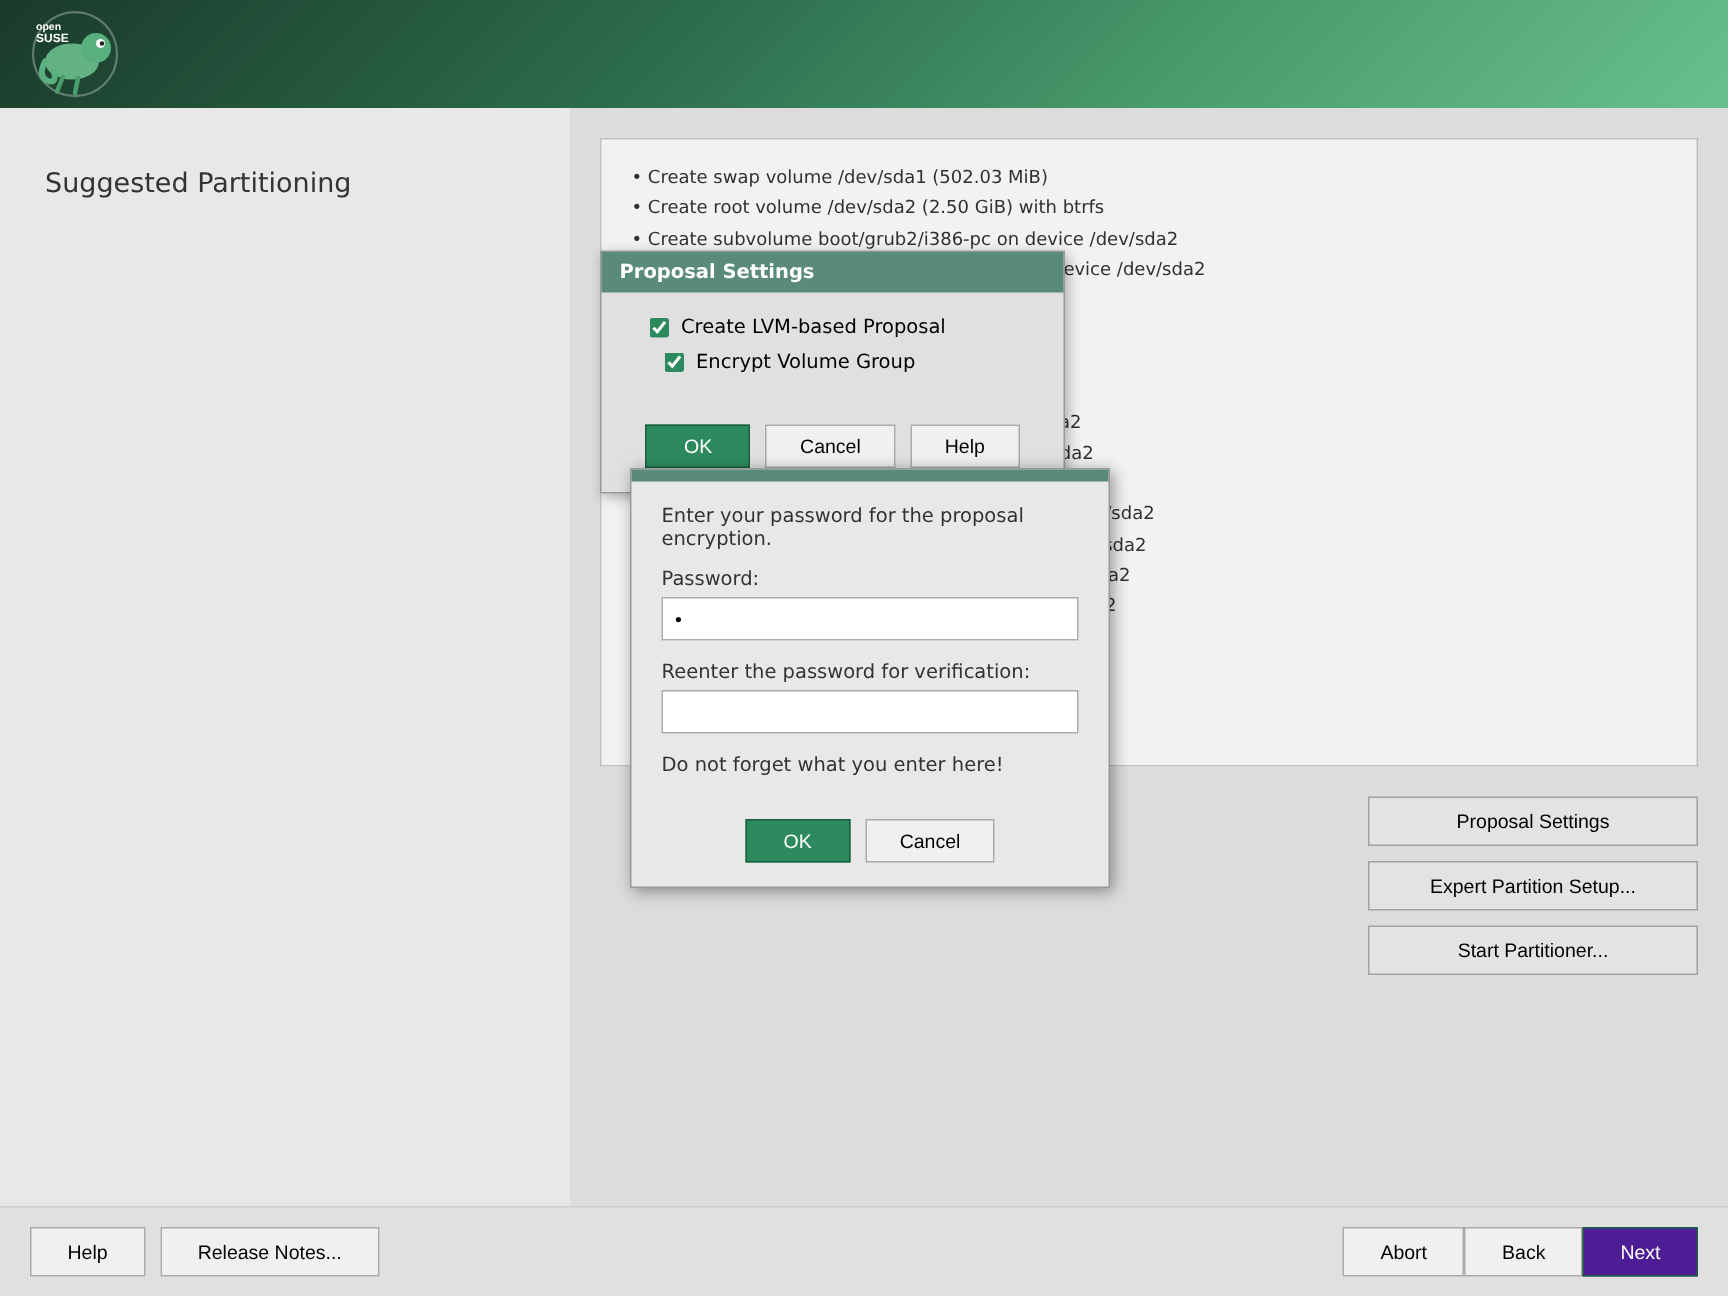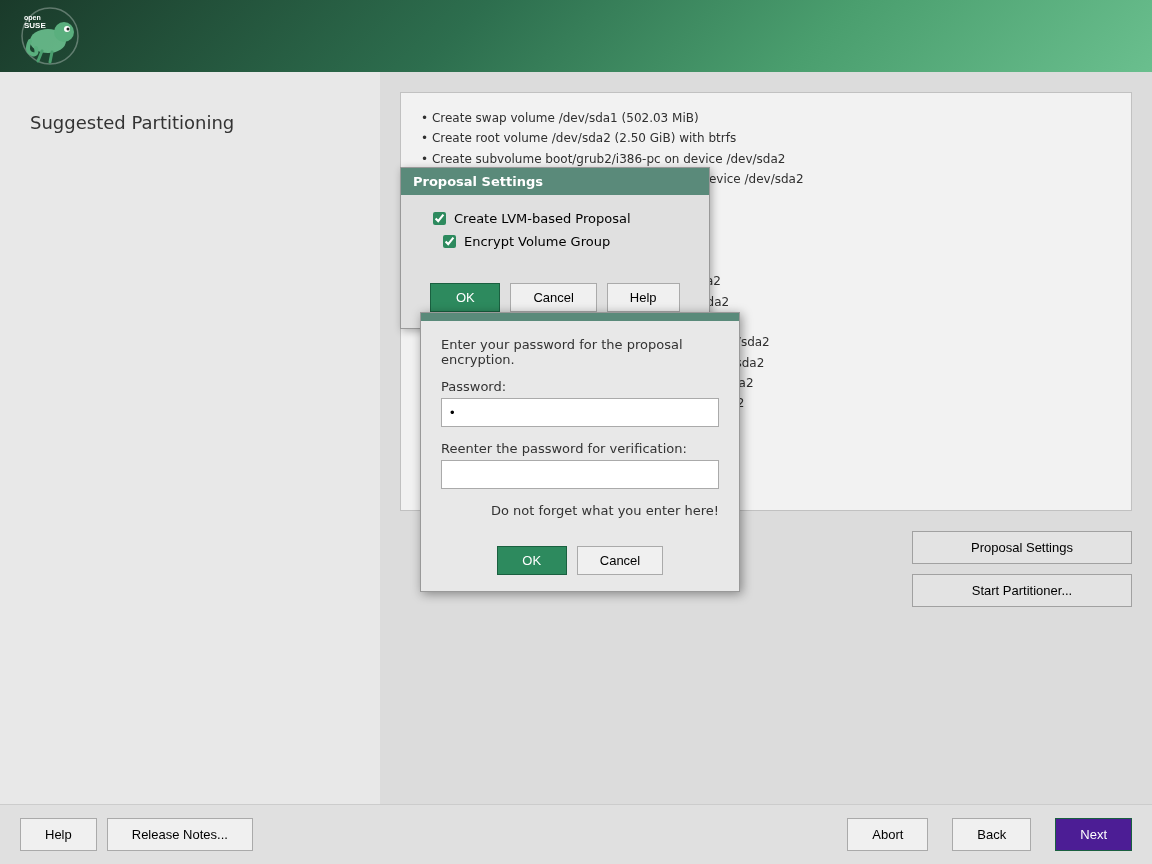--- a/index.html
+++ b/index.html
@@ -90,21 +90,21 @@
       width: 100%;
       height: 60px;
       background: #e0e0e0;
       border-top: 1px solid #ccc;
       display: flex;
       align-items: center;
       padding: 0 20px;
       justify-content: space-between;
     }
     #footer-left { display: flex; gap: 10px; }
-    #footer-right { display: flex; gap: 24px; }
+    #footer-right { display: flex; gap: 0; }
 
     .footer-btn {
       padding: 8px 24px;
       border: 1px solid #aaa;
       background: #f0f0f0;
       cursor: pointer;
       font-size: 13px;
     }
     .footer-btn.primary {
       background: #4c1d95;
@@ -196,21 +196,21 @@
       width: 100%;
       padding: 6px 8px;
       border: 1px solid #aaa;
       background: white;
       font-size: 13px;
       margin-bottom: 14px;
     }
     .forget-note {
       font-size: 12px;
       color: #555;
-      text-align: right;
+      text-align: left;
       margin-bottom: 12px;
     }
     #password-dialog-footer {
       display: flex;
       justify-content: center;
       gap: 10px;
       padding: 0 20px 16px;
     }
 
     
@@ -280,20 +280,21 @@
         <div>• Create subvolume var/lib/named on device /dev/sda2</div>
         <div>• Create subvolume var/lib/pgsql on device /dev/sda2</div>
         <div>• Create subvolume var/log on device /dev/sda2</div>
         <div>• Create subvolume var/opt on device /dev/sda2</div>
         <div>• Create subvolume var/spool on device /dev/sda2</div>
         <div>• Create subvolume var/tmp on device /dev/sda2</div>
       </div>
 
     <div id="action-buttons">
       <button class="action-btn">Proposal Settings</button>
+      <button class="action-btn">Expert Partition Setup...</button>
       <button class="action-btn">Start Partitioner...</button>
     </div>
 
     <div class="overlay"></div>
 
     <div id="proposal-dialog">
       <div id="proposal-dialog-title-bar">
         <span>Proposal Settings</span>
       </div>
       <div id="proposal-dialog-body">

